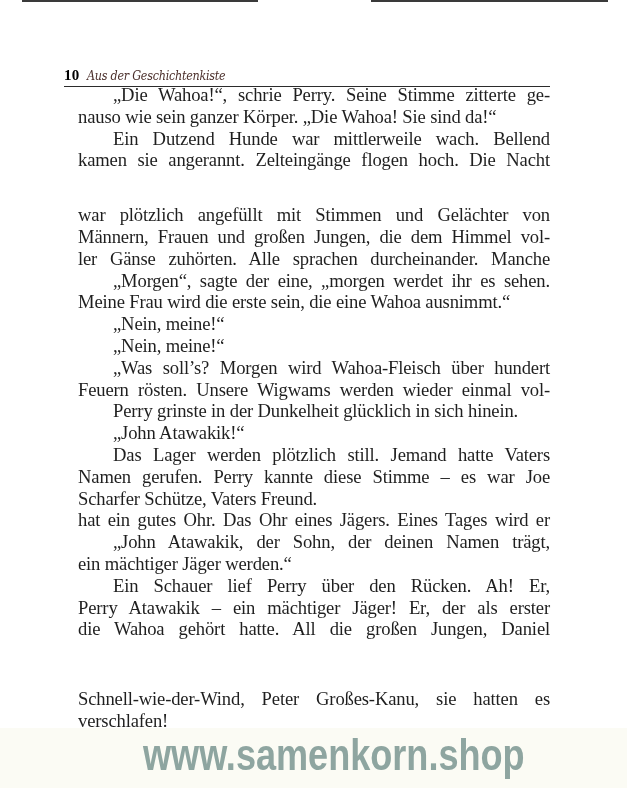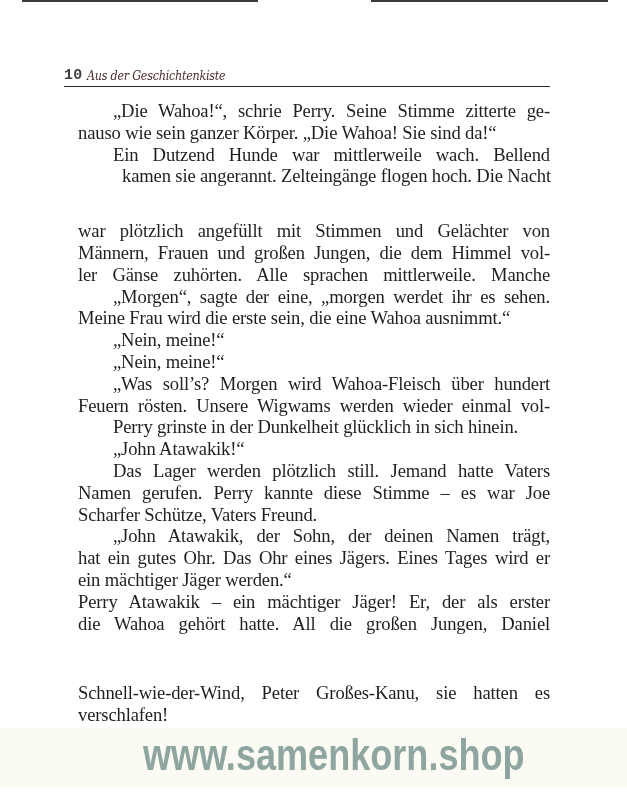--- a/index.html
+++ b/index.html
@@ -29,43 +29,43 @@
       left: 64px;
       top: 66px;
       width: 486px;
       height: 20px;
       border-bottom: 1.5px solid #2b2b2b;
     }
     .page-number {
       position: absolute;
       left: 0;
       top: 1px;
-      font-family: Liberation Mono, monospace;
+      font-family: Liberation Serif, serif;
       font-weight: bold;
       font-size: 15px;
-      color: #404040;
+      color: #000000;
       letter-spacing: 0.3px;
     }
     .chapter-title {
       position: absolute;
       left: 23px;
       top: 2px;
       font-family: "DejaVu Serif", serif;
       font-size: 13px;
       color: #4a2e2a;
       letter-spacing: -0.3px;
       transform: scaleX(0.86);
       transform-origin: left center;
       font-style: italic;
     }
 
     .text-block {
       position: absolute;
       left: 78px;
-      top: 100px;
+      top: 84px;
       width: 472px;
       font-size: 18.6px;
       line-height: 21.8px;
       letter-spacing: -0.15px;
       color: #1f1f1f;
     }
     .line {
       display: block;
       height: 21.8px;
       white-space: nowrap;
@@ -109,38 +109,39 @@
 
 <div class="running-head">
   <span class="page-number">10</span>
   <span class="chapter-title">Aus der Geschichtenkiste</span>
 </div>
 
 <div class="text-block" id="text-block">
     <span class="line indent" style="white-space: nowrap;">„Die Wahoa!“, schrie Perry. Seine Stimme zitterte ge-</span>
     <span class="line last">nauso wie sein ganzer Körper. „Die Wahoa! Sie sind da!“</span>
     <span class="line indent" style="white-space: nowrap;">Ein Dutzend Hunde war mittlerweile wach. Bellend</span>
-    <span class="line" style="white-space: nowrap; margin-left: 44px;">kamen sie angerannt. Zelteingänge flogen hoch. Die Nacht</span>
+    <span class="line" style="white-space: nowrap;">kamen sie angerannt. Zelteingänge flogen hoch. Die Nacht</span>
     <span class="line" style="white-space: nowrap; margin-top: 33px;">war plötzlich angefüllt mit Stimmen und Gelächter von</span>
     <span class="line" style="white-space: nowrap;">Männern, Frauen und großen Jungen, die dem Himmel vol-</span>
-    <span class="line" style="white-space: nowrap;">ler Gänse zuhörten. Alle sprachen mittlerweile. Manche</span>
+    <span class="line" style="white-space: nowrap;">ler Gänse zuhörten. Alle sprachen durcheinander. Manche</span>
     <span class="line indent" style="white-space: nowrap;">„Morgen“, sagte der eine, „morgen werdet ihr es sehen.</span>
     <span class="line last">Meine Frau wird die erste sein, die eine Wahoa ausnimmt.“</span>
     <span class="line indent last">„Nein, meine!“</span>
     <span class="line indent last">„Nein, meine!“</span>
     <span class="line indent" style="white-space: nowrap;">„Was soll’s? Morgen wird Wahoa-Fleisch über hundert</span>
     <span class="line" style="white-space: nowrap;">Feuern rösten. Unsere Wigwams werden wieder einmal vol-</span>
     <span class="line indent last">Perry grinste in der Dunkelheit glücklich in sich hinein.</span>
     <span class="line indent last">„John Atawakik!“</span>
     <span class="line indent" style="white-space: nowrap;">Das Lager werden plötzlich still. Jemand hatte Vaters</span>
     <span class="line" style="white-space: nowrap;">Namen gerufen. Perry kannte diese Stimme – es war Joe</span>
     <span class="line last">Scharfer Schütze, Vaters Freund.</span>
+    <span class="line" style="white-space: nowrap;">hat ein gutes Ohr. Das Ohr eines Jägers. Eines Tages wird er</span>
     <span class="line indent" style="white-space: nowrap;">„John Atawakik, der Sohn, der deinen Namen trägt,</span>
-    <span class="line" style="white-space: nowrap;">hat ein gutes Ohr. Das Ohr eines Jägers. Eines Tages wird er</span>
     <span class="line last">ein mächtiger Jäger werden.“</span>
+    <span class="line indent" style="white-space: nowrap;">Ein Schauer lief Perry über den Rücken. Ah! Er,</span>
     <span class="line" style="white-space: nowrap;">Perry Atawakik – ein mächtiger Jäger! Er, der als erster</span>
     <span class="line" style="white-space: nowrap;">die Wahoa gehört hatte. All die großen Jungen, Daniel</span>
     <span class="line" style="white-space: nowrap; margin-top: 48px;">Schnell-wie-der-Wind, Peter Großes-Kanu, sie hatten es</span>
     <span class="line last">verschlafen!</span>
     <span class="line indent last">„John Atawakik.“</span>
   </div>
 
 <div class="watermark-band"></div>
 <div class="watermark">www.samenkorn.shop</div>
 

